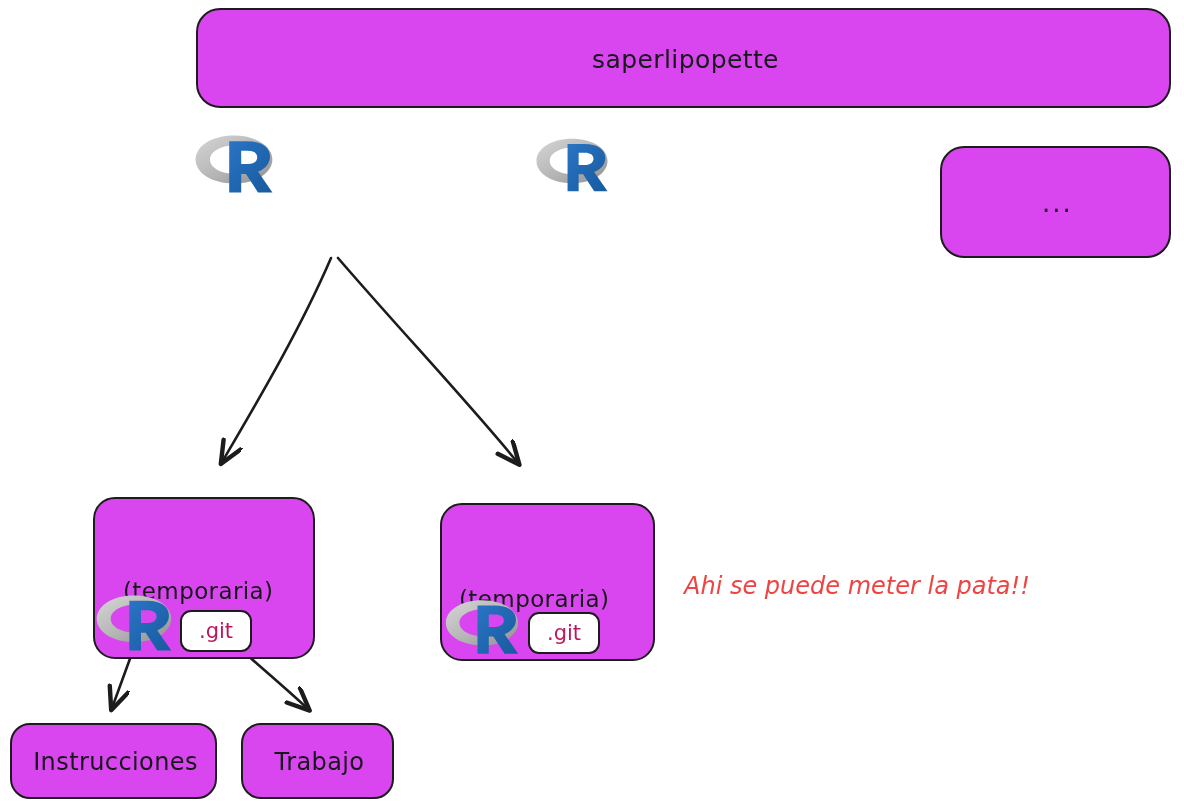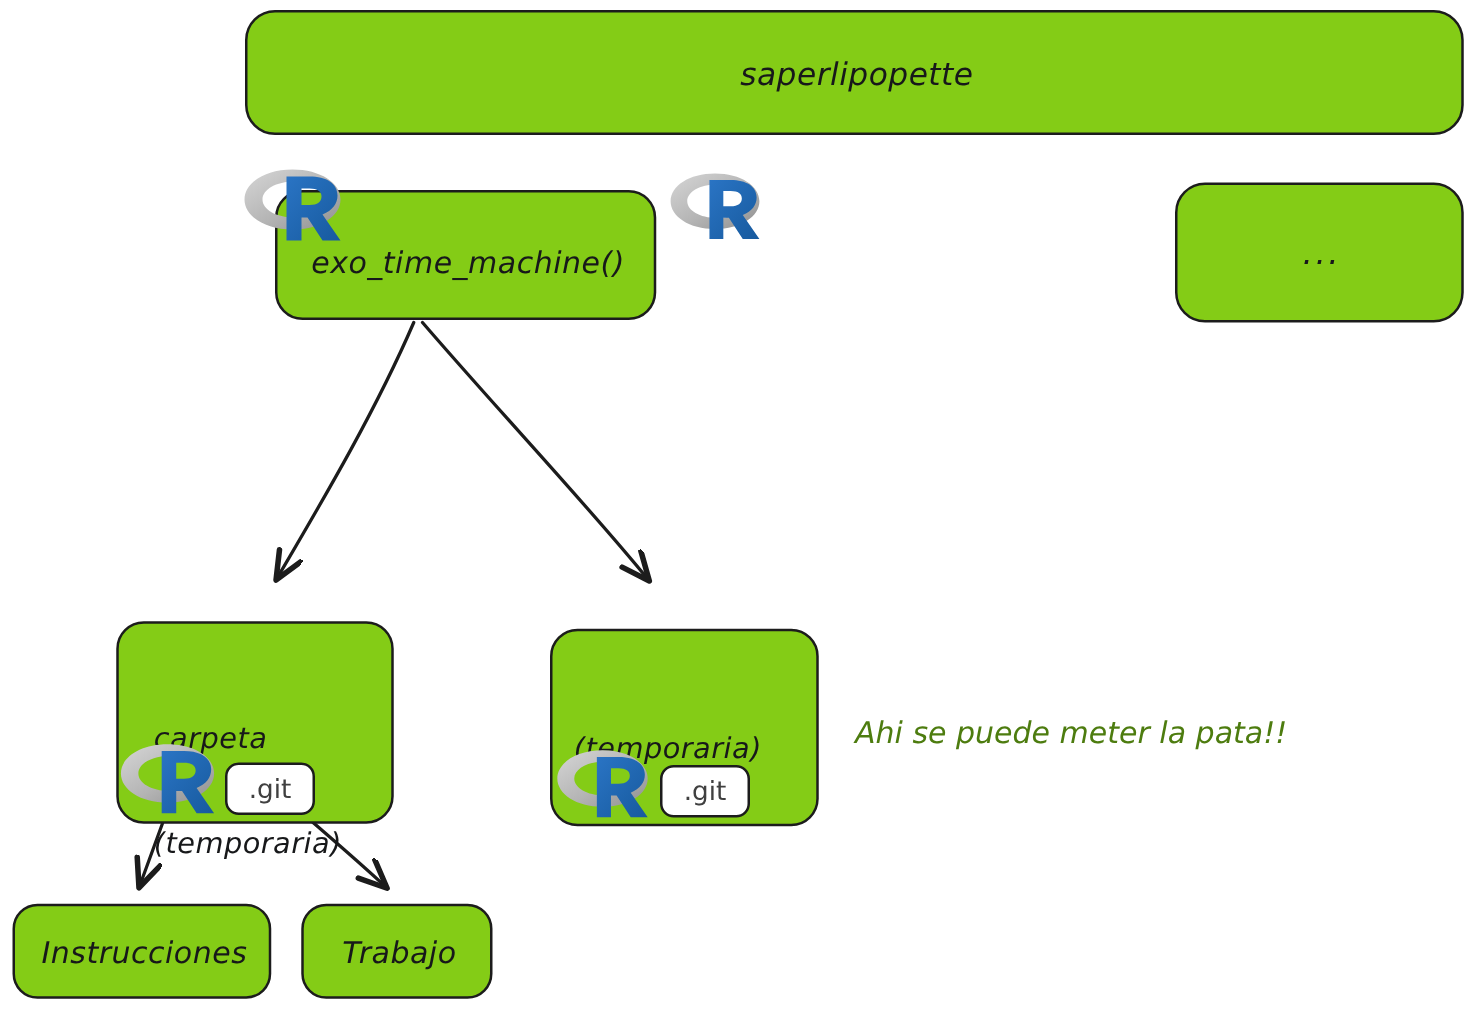--- a/index.html
+++ b/index.html
@@ -22,25 +22,24 @@
     position: absolute;
     left: 0;
     top: 0;
     width: 1184px;
     height: 809px;
     pointer-events: none;
   }
   .node {
     position: absolute;
     box-sizing: border-box;
-    background: #84cc16;
+    background: #d946ef;
     border: 2.6px solid #1c1c1c;
     border-radius: 22px;
     z-index: 2;
-    font-style: italic;
   }
   .node-label {
     position: absolute;
     white-space: pre;
     color: #17181a;
     font-family: "DejaVu Sans", sans-serif;
     letter-spacing: 0.4px;
     line-height: 1.22;
   }
   
@@ -118,40 +117,40 @@
   .git-chip {
     position: absolute;
     box-sizing: border-box;
     background: #ffffff;
     border: 2.4px solid #1c1c1c;
     border-radius: 11px;
     display: flex;
     align-items: center;
     justify-content: center;
     font-size: 21px;
-    color: #404040;
+    color: #be185d;
     z-index: 4;
   }
   #git-carpeta { left: 180px; top: 610px; width: 72px; height: 42px; }
   #git-otra    { left: 528px; top: 612px; width: 72px; height: 42px; }
   
   .r-logo {
     position: absolute;
     z-index: 6;
   }
   #rlogo-time-machine { left: 194px; top: 130px; width: 80px; height: 68px; }
   #rlogo-undo-commit  { left: 535px; top: 133px; width: 74px; height: 64px; }
   #rlogo-carpeta      { left: 95px;  top: 590px; width: 78px; height: 66px; }
   #rlogo-otra         { left: 444px; top: 595px; width: 76px; height: 64px; }
   
   #note-pata {
     position: absolute;
     left: 684px; top: 572px;
     font-size: 24px;
-    color: #4d7c0f;
+    color: #ef4444;
     white-space: pre;
     font-style: italic;
     z-index: 3;
   }
 </style>
 </head>
 <body>
 
 <div id="canvas">
 
@@ -168,32 +167,28 @@
 
     <path d="M 135,645 C 126,670 118,692 112,708" fill="none" stroke="#1c1c1c" stroke-width="2.6" stroke-linecap="round" marker-end="url(#arrowhead)"></path>
 
     <path d="M 247,655 C 270,675 291,693 308,709" fill="none" stroke="#1c1c1c" stroke-width="2.6" stroke-linecap="round" marker-end="url(#arrowhead)"></path>
   </svg>
 
   <div class="node" id="node-root">
     <div class="node-label">saperlipopette</div>
   </div>
 
-  <div class="node" id="node-time-machine">
-    <div class="node-label">exo_time_machine()</div>
-  </div>
 
 
   <div class="node" id="node-more">
     <div class="node-label">...</div>
   </div>
 
   <div class="node" id="node-carpeta">
     <div class="node-label">
-      <div>carpeta</div>
       <div>(temporaria)</div>
     </div>
   </div>
 
   <div class="node" id="node-otra">
     <div class="node-label">
       <div>(temporaria)</div>
     </div>
   </div>
 

